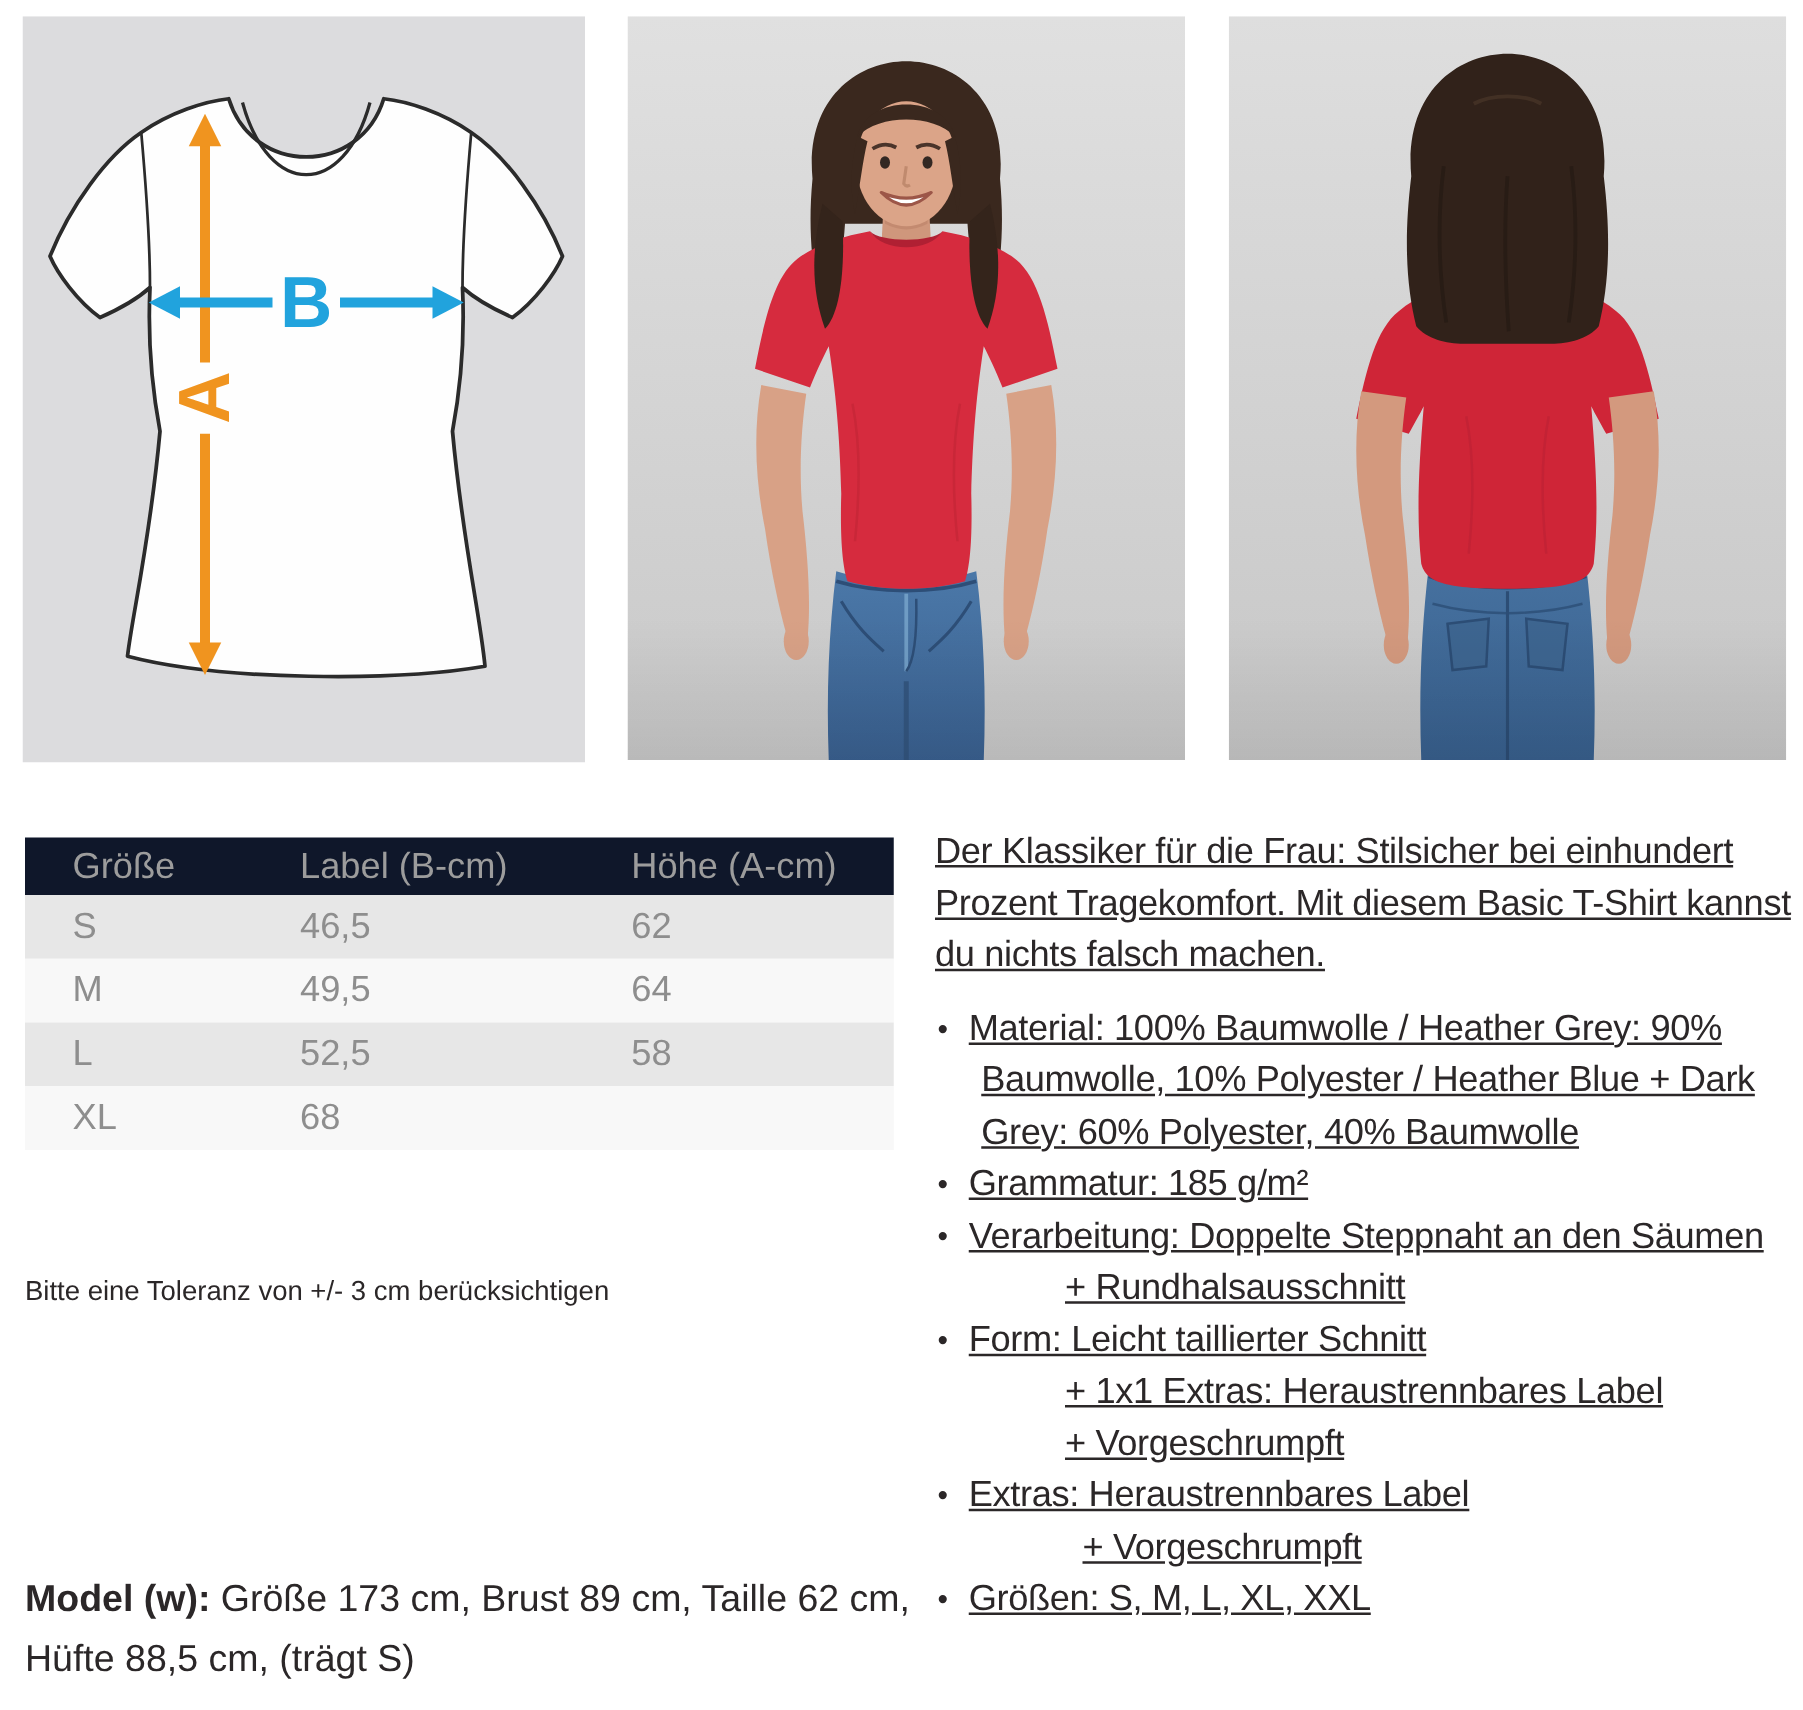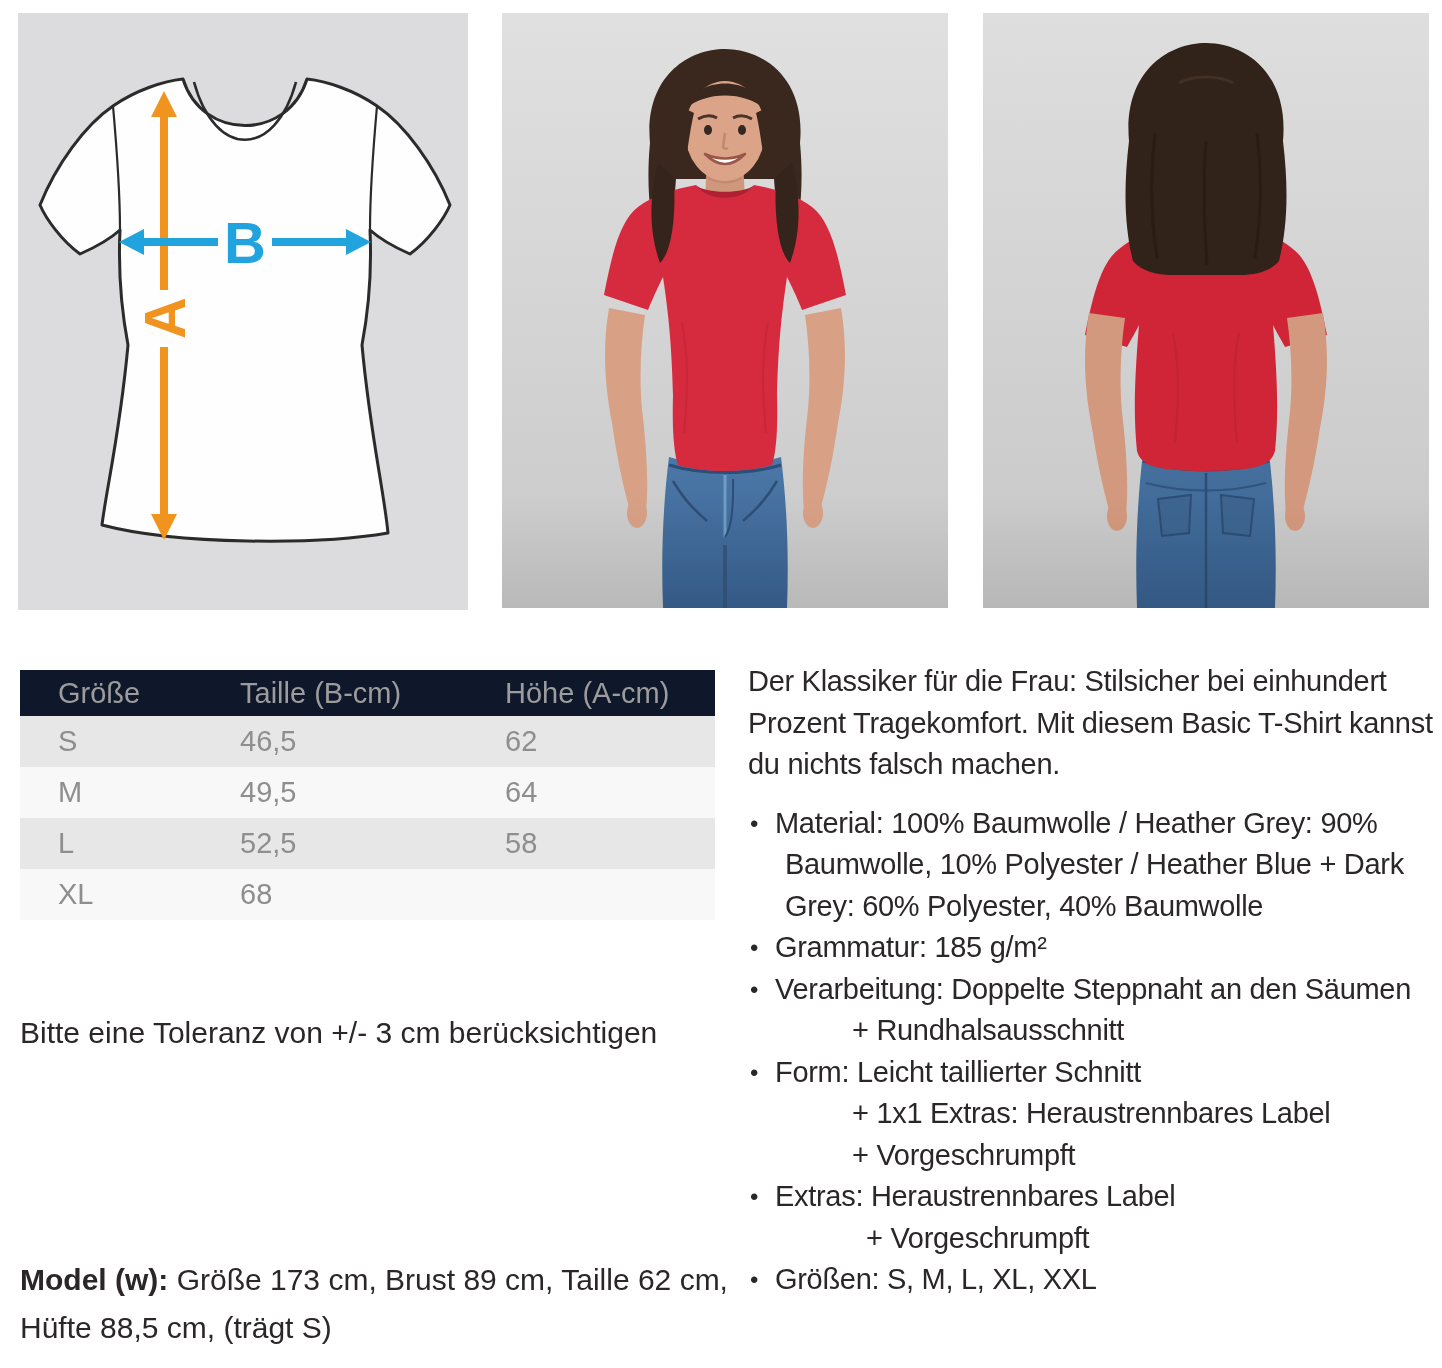--- a/index.html
+++ b/index.html
@@ -12,29 +12,29 @@
   .panel svg{display:block;width:100%;height:100%;}
 
   
   #size-table{position:absolute;left:20px;top:670px;width:695px;font-size:29px;}
   .t-row{display:grid;grid-template-columns:182px 265px 1fr;padding-left:38px;align-items:center;}
   .t-head{height:46px;background:#0f172a;color:#9c9c9c;}
   .t-data{height:51px;color:#8e8e8e;}
   .t-dark{background:#e7e7e7;}
   .t-light{background:#f8f8f8;}
 
-  #tolerance-note{position:absolute;left:20px;top:1012px;font-size:30px;line-height:42px;
+  #tolerance-note{position:absolute;left:20px;top:1012px;font-size:22px;line-height:42px;
                   color:#2b2728;white-space:nowrap;}
 
   #model-info{position:absolute;left:20px;top:1256px;width:714px;font-size:30px;line-height:48px;color:#2b2728;}
   #model-info .b{font-weight:bold;}
 
   
   #description{position:absolute;left:748px;top:661px;width:694px;font-size:29px;
-               line-height:41.5px;letter-spacing:-0.3px;color:#2b2728;}
+               line-height:41.5px;letter-spacing:-0.3px;color:#2b2728;text-decoration:underline;}
   .d-line{white-space:nowrap;}
   .d-gap{height:17px;}
   .d-li{position:relative;padding-left:27px;}
   .d-li::before{content:"\2022";position:absolute;left:2px;top:0;font-size:24px;color:#2b2728;}
   .d-cont{padding-left:37px;}
   .d-sub{padding-left:104px;}
   .d-sub2{padding-left:118px;}
 </style>
 </head>
 <body>
@@ -200,21 +200,21 @@
       <path d="M 223,128 C 220,168 221,210 224,252" stroke="#20150f" stroke-width="3" opacity="0.5" fill="none"></path>
       <path d="M 274,120 C 279,160 278,205 272,245" stroke="#20150f" stroke-width="3" opacity="0.5" fill="none"></path>
       <path d="M 196,70 C 210,62 236,62 250,70" stroke="#4a362a" stroke-width="3" opacity="0.7" fill="none"></path>
       <rect y="480" width="446" height="115" fill="url(#vgb)"></rect>
     </svg>
   </div>
 
   <div id="size-table">
     <div class="t-row t-head">
       <span>Größe</span>
-      <span>Taille (B-cm)</span>
+      <span>Label (B-cm)</span>
       <span>Höhe (A-cm)</span>
     </div>
     <div class="t-row t-data t-dark">
       <span>S</span>
       <span>46,5</span>
       <span>62</span>
     </div>
     <div class="t-row t-data t-light">
       <span>M</span>
       <span>49,5</span>

